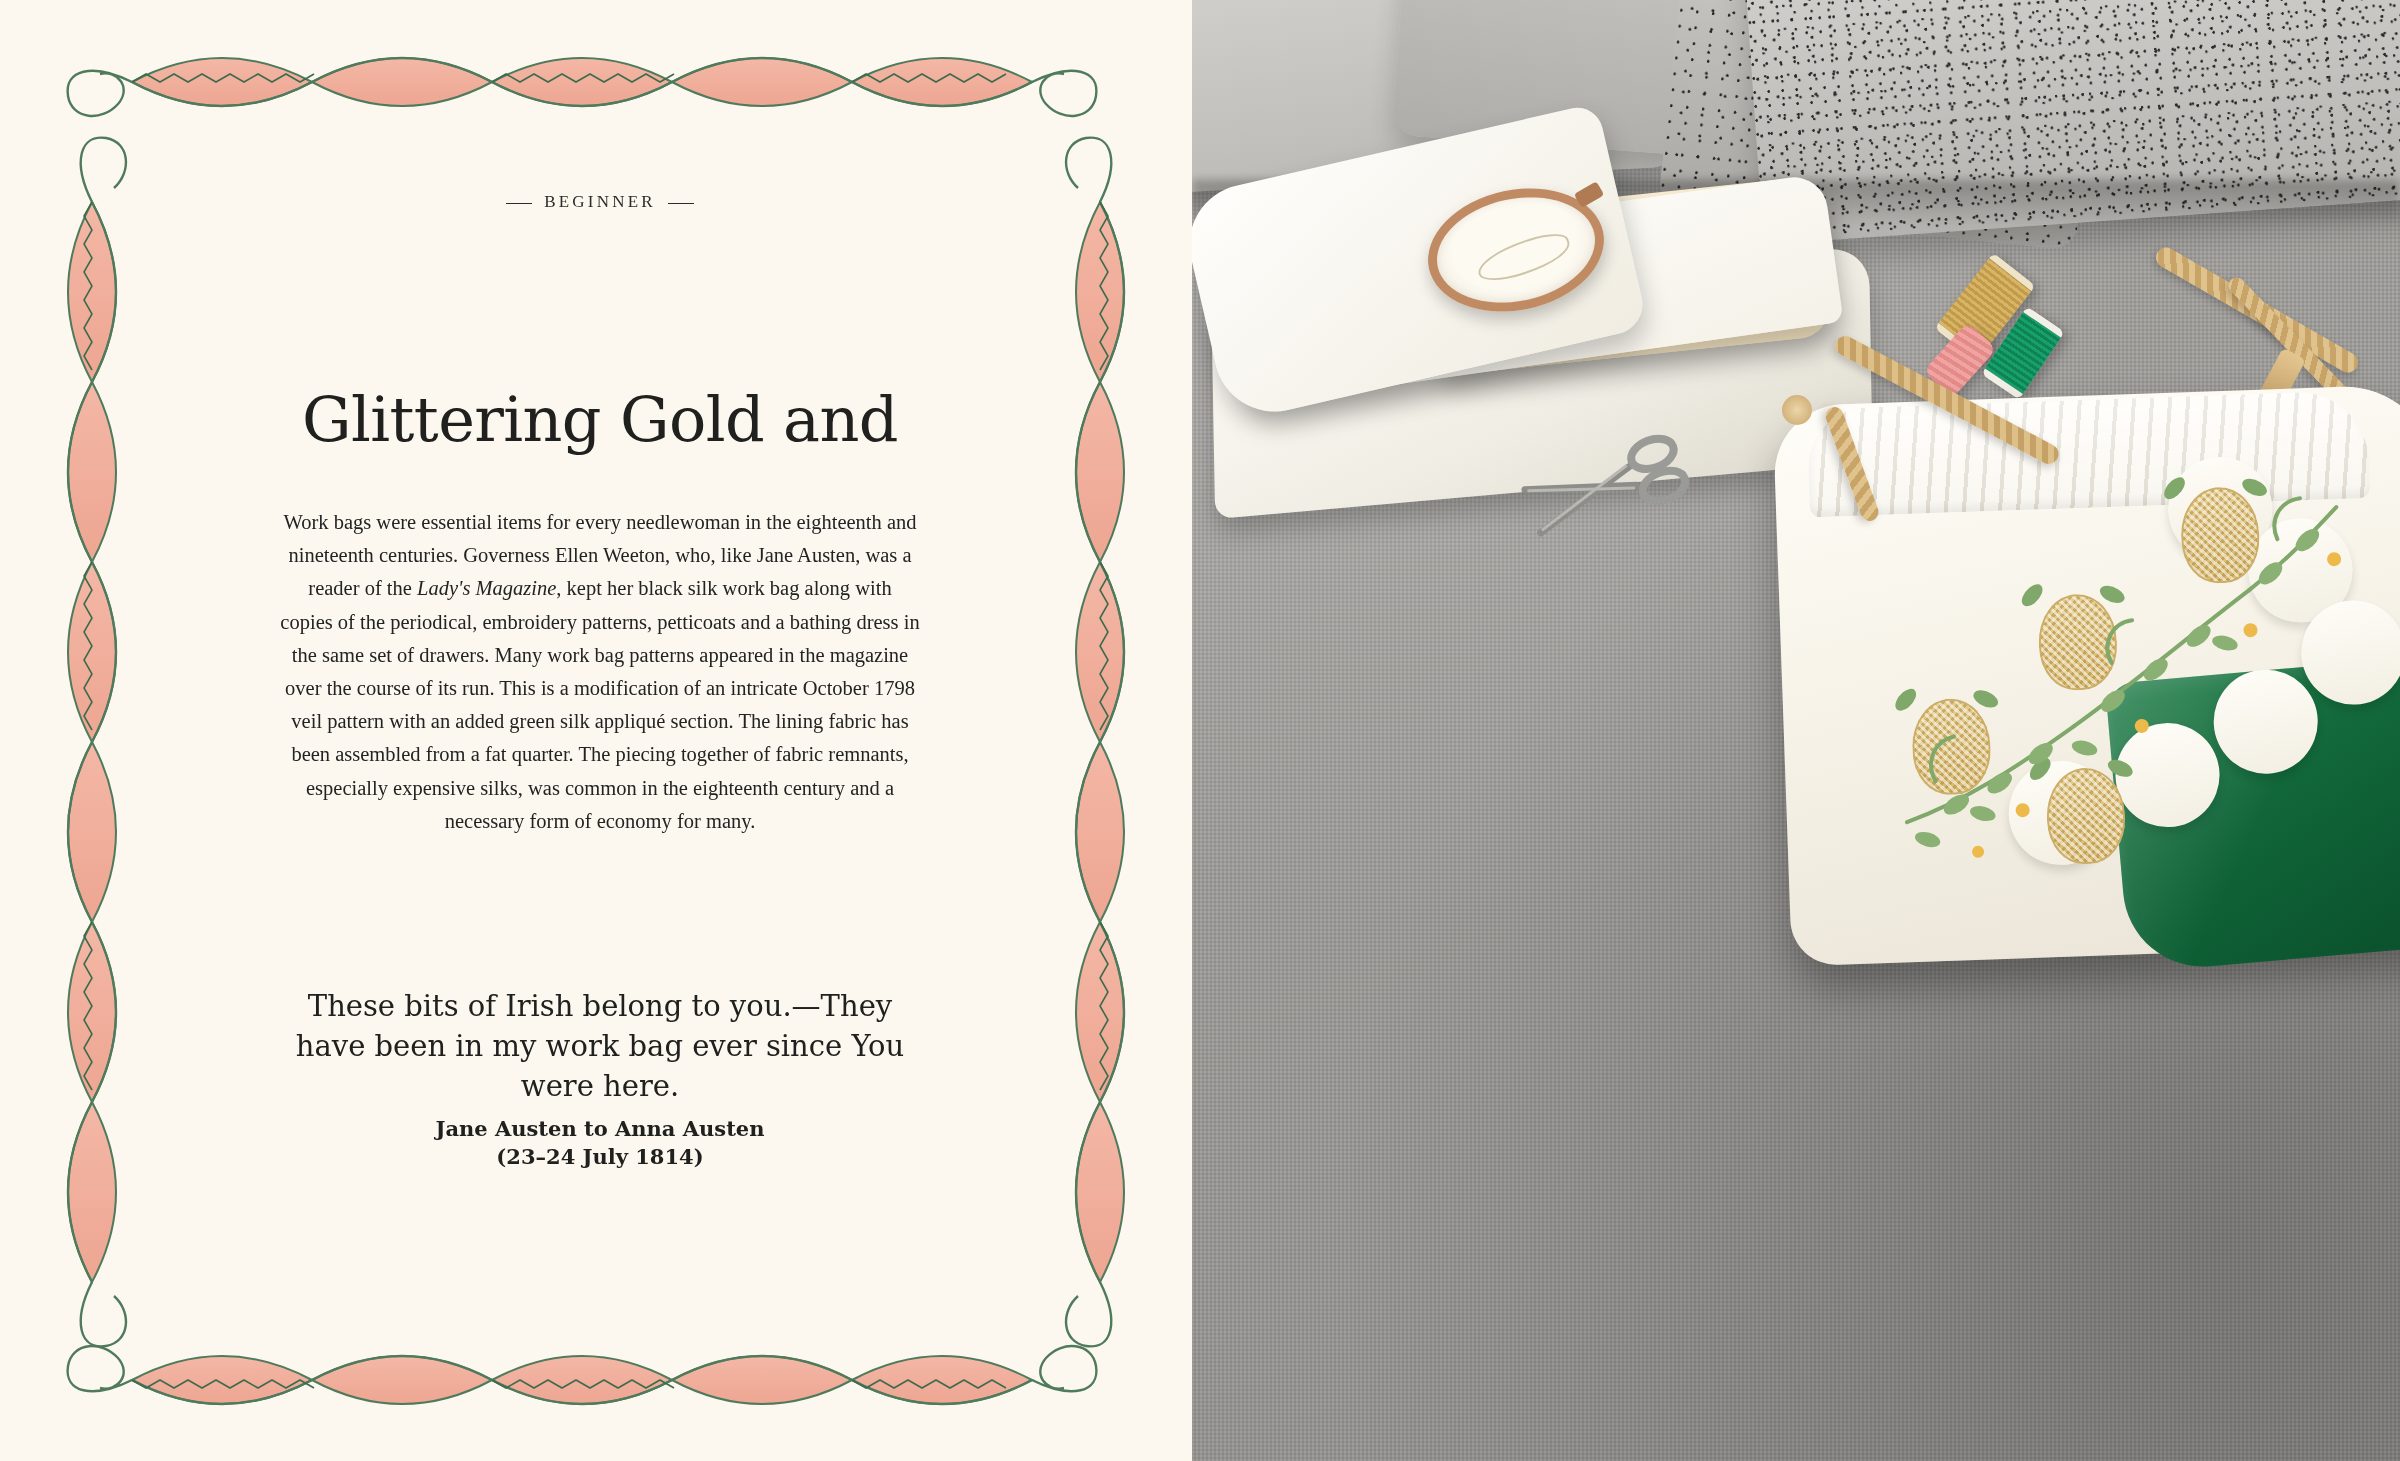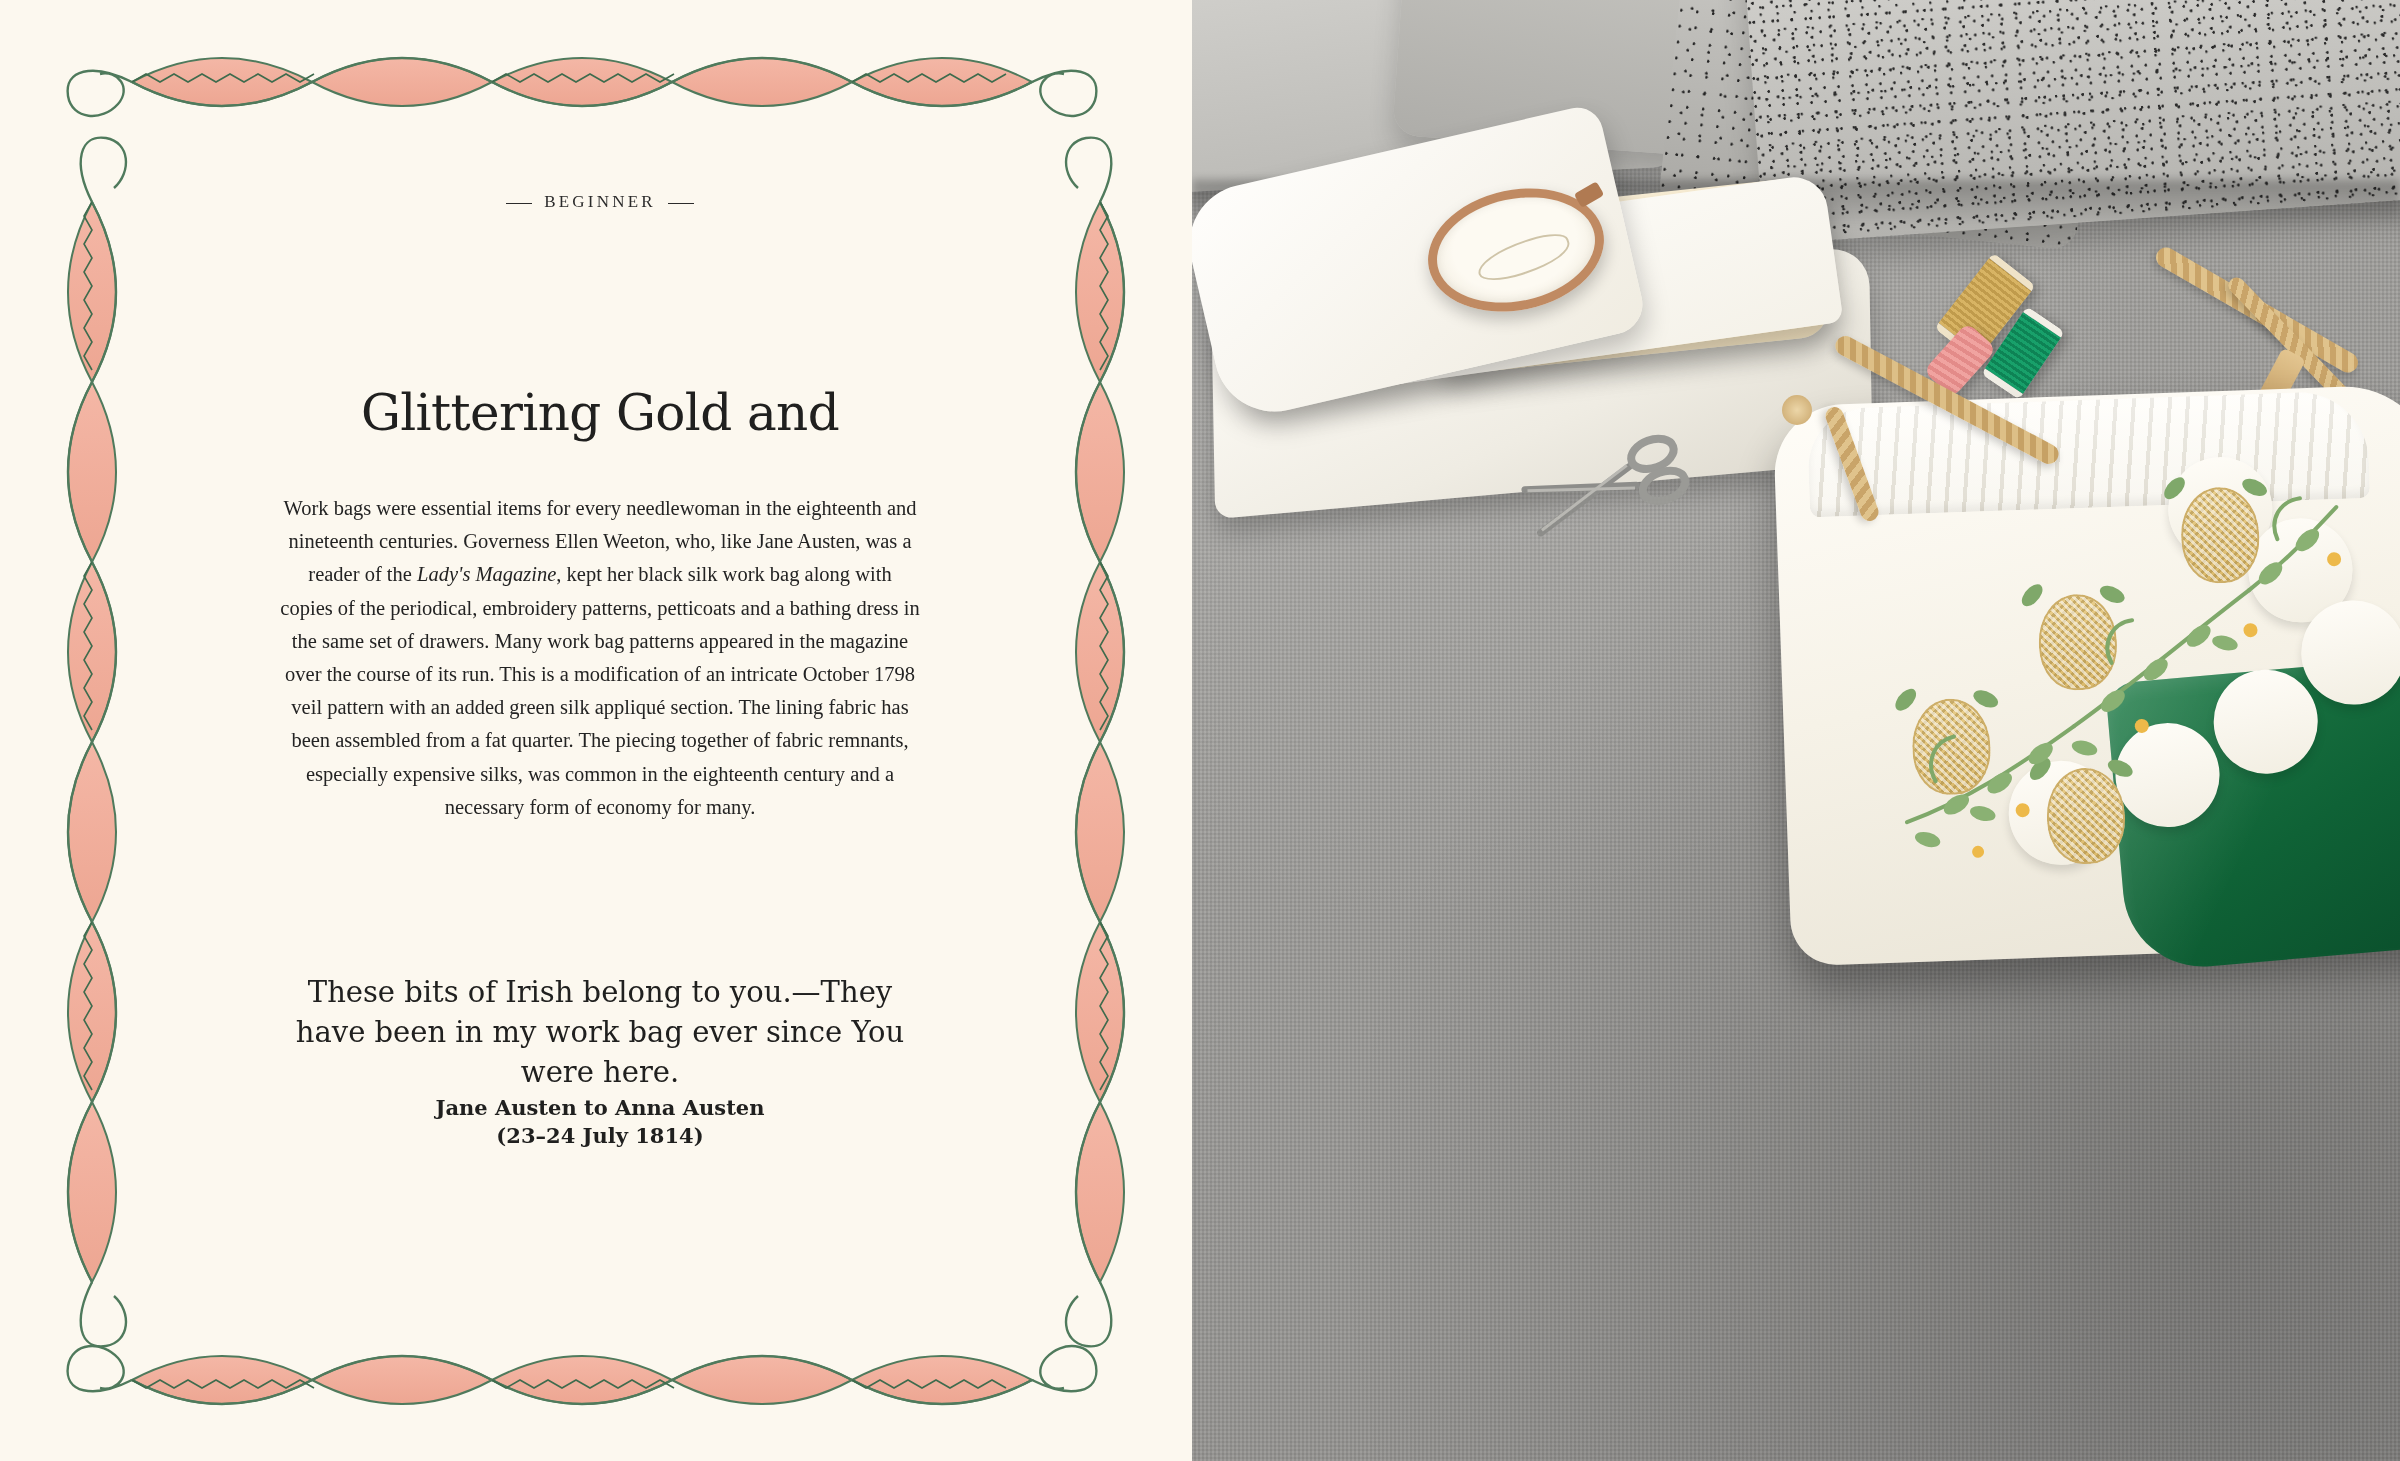--- a/index.html
+++ b/index.html
@@ -60,21 +60,21 @@
     background: #2b2b2b;
     vertical-align: middle;
     margin: 0 12px;
   }
 
   .title {
     margin-top: 172px;
     text-align: center;
     font-family: "DejaVu Serif", serif;
     font-weight: 400;
-    font-size: 50px;
+    font-size: 62px;
     line-height: 1.16;
     letter-spacing: -0.6px;
     color: #20201f;
   }
 
   .body-copy {
     margin: 50px auto 0;
     width: 640px;
     text-align: center;
     font-size: 20.5px;
@@ -88,21 +88,21 @@
     width: 620px;
     text-align: center;
   }
   .quote {
     font-family: "DejaVu Serif", serif;
     font-size: 29px;
     line-height: 1.38;
     color: #20201f;
   }
   .quote-attr {
-    margin-top: 2px;
+    margin-top: 9px;
     font-family: "DejaVu Serif", serif;
     font-weight: 700;
     font-size: 21px;
     line-height: 1.35;
     color: #20201f;
   }
 
   
   .page-right {
     position: relative;

